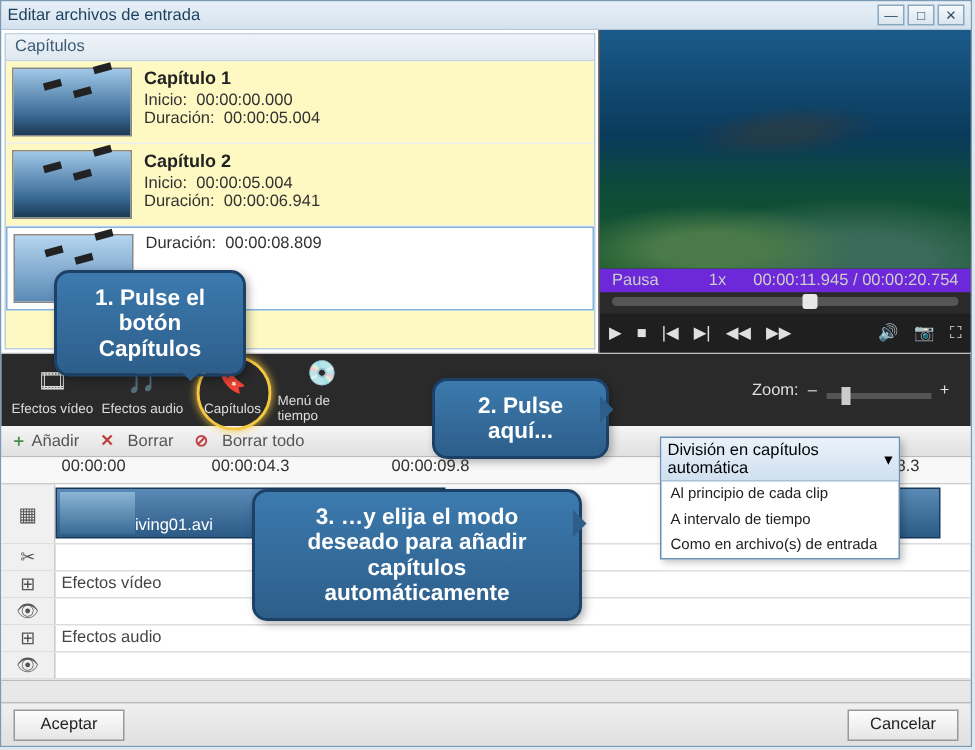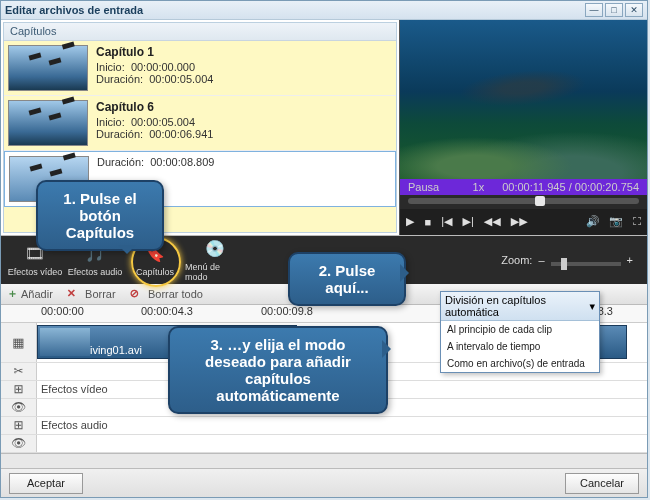--- a/index.html
+++ b/index.html
@@ -1,19 +1,19 @@
 <!DOCTYPE html>
 <html><head>
 <meta charset="utf-8">
 <style>
 *{box-sizing:border-box;margin:0;padding:0;font-family:'Segoe UI',Tahoma,sans-serif;font-size:11px}
 body{background:#dde7ef;width:650px;height:500px;overflow:hidden;position:relative}
 .window{border:1px solid #7a9bb5;background:#fff;width:648px;height:498px;display:flex;flex-direction:column}
 .titlebar{height:20px;background:linear-gradient(#e8f0f7,#d5e2ee);border-bottom:1px solid #b5c9d9;display:flex;align-items:center;padding:0 4px}
-.titlebar .title{flex:1;color:#1a3e5c;font-weight:700}
+.titlebar .title{flex:1;color:#1a3e5c;font-weight:400}
 .winbtn{width:18px;height:14px;border:1px solid #8aa7bf;background:linear-gradient(#f5f9fc,#d9e5ef);margin-left:2px;display:flex;align-items:center;justify-content:center;font-size:9px;color:#2b4a64}
 .upper{display:flex;height:225px;border-bottom:1px solid #bbb}
 .left-panel{width:398px;background:#fff;display:flex;flex-direction:column}
 .left-inner{border:1px solid #bcd0e0;margin:2px;flex:1;display:flex;flex-direction:column;overflow:hidden}
 .chap-hdr{background:linear-gradient(#eef3f8,#dfe8f0);height:18px;padding:2px 6px;border-bottom:1px solid #c8d5e0;color:#3d5b74}
 .chap-list{flex:1;overflow-y:auto;background:#fef9c3}
 .chap-item{display:flex;padding:4px;border-bottom:1px solid #eee}
 .chap-thumb{width:80px;height:46px;background:linear-gradient(180deg,#a0c8e8 0%,#3a6a95 70%,#1a3a52 100%);border:1px solid #888;margin-right:8px;position:relative}
 .chap-thumb::after{content:"";position:absolute;top:8px;left:20px;width:12px;height:5px;background:#222;transform:rotate(-15deg);box-shadow:18px 10px 0 #222,35px -2px 0 #222}
 .chap-info h4{font-size:12px;font-weight:700;color:#222;margin-bottom:2px}
@@ -88,21 +88,21 @@
             <div class="chap-thumb"></div>
             <div class="chap-info">
               <h4>Capítulo 1</h4>
               <div><span>Inicio:</span>&nbsp;&nbsp;<span>00:00:00.000</span></div>
               <div><span>Duración:</span>&nbsp;&nbsp;<span>00:00:05.004</span></div>
             </div>
           </div>
           <div class="chap-item">
             <div class="chap-thumb"></div>
             <div class="chap-info">
-              <h4>Capítulo 6</h4>
+              <h4>Capítulo 2</h4>
               <div><span>Inicio:</span>&nbsp;&nbsp;<span>00:00:05.004</span></div>
               <div><span>Duración:</span>&nbsp;&nbsp;<span>00:00:06.941</span></div>
             </div>
           </div>
           <div class="chap-item sel">
             <div class="chap-thumb"></div>
             <div class="chap-info">
               <div><span>Duración:</span>&nbsp;&nbsp;<span>00:00:08.809</span></div>
             </div>
           </div>
@@ -147,21 +147,21 @@
     <div class="tbtn">
       <span class="ico">🎵</span>
       <span class="lbl">Efectos audio</span>
     </div>
     <div class="tbtn highlight">
       <span class="ico">🔖</span>
       <span class="lbl">Capítulos</span>
     </div>
     <div class="tbtn">
       <span class="ico">💿</span>
-      <span class="lbl">Menú de modo</span>
+      <span class="lbl">Menú de tiempo</span>
     </div>
     <div class="zoom-grp">
       <span>Zoom:</span>
       <span>–</span>
       <div class="ztrack"></div>
       <span>+</span>
     </div>
   </div>
 
   <div class="edit-bar">

